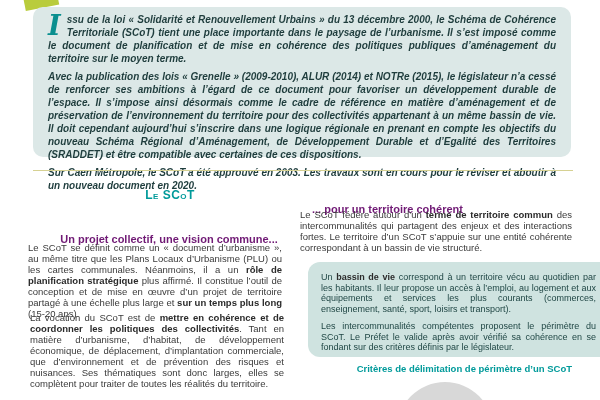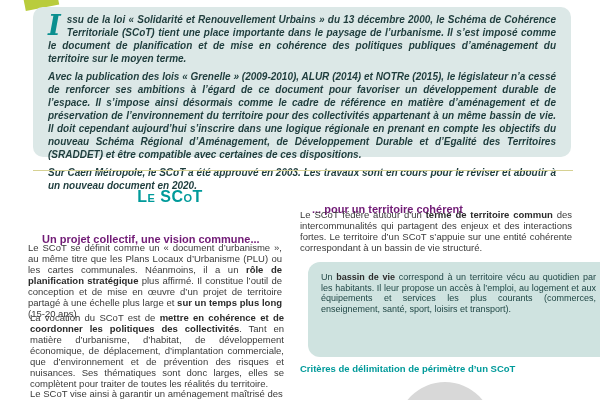--- a/index.html
+++ b/index.html
@@ -26,27 +26,27 @@
     float:left;font-family:"DejaVu Serif","Liberation Serif",serif;
     font-style:italic;font-weight:bold;color:#0a8f8f;
     font-size:27px;line-height:24px;margin:1px 6px 0 0;
   }
   .divider{
     position:absolute;left:33px;top:170px;width:540px;height:0;
     border:none;border-top:1.6px solid #d6d192;margin:0;
   }
   .doc-title{
     position:absolute;left:30px;top:188px;width:280px;margin:0;
-    text-align:center;font-size:16px;font-weight:bold;color:#009a9a;
+    text-align:center;font-size:12px;font-weight:bold;color:#009a9a;
     font-variant:small-caps;letter-spacing:.5px;
   }
   .green-head{
     position:absolute;margin:12px;font-size:11px;font-weight:bold;color:#701a75;
   }
-  .gh-left{left:30px;top:221px;width:254px;}
+  .gh-left{left:30px;top:221px;width:254px;text-align:center;}
   .gh-right{left:300px;top:191px;width:272px;}
   .body-p{
     position:absolute;margin:0;font-size:9.5px;line-height:11px;
     text-align:justify;color:#3a3a3a;
   }
   .body-p b,.box-p b{font-weight:bold;color:#2b2b2b;}
   .lp1{left:28px;top:242px;width:254px;}
   .lp2{left:30px;top:312px;width:254px;}
   .lp3{left:30px;top:388px;width:254px;}
   .rp1{left:300px;top:209px;width:272px;}
@@ -54,21 +54,21 @@
     position:absolute;left:308px;top:262px;width:308px;height:95px;
     background:#cfe3e0;border-radius:12px;box-sizing:border-box;
     padding:10px 20px 0 13px;
   }
   .box-p{
     margin:0 0 6px 0;font-size:9px;line-height:10.7px;
     text-align:justify;color:#1f4644;
   }
   .caption{
     position:absolute;left:300px;top:363px;width:272px;
-    text-align:left;font-size:9.5px;font-weight:bold;color:#009a9a;
+    text-align:right;font-size:9.5px;font-weight:bold;color:#009a9a;
   }
   .figure-circle{
     position:absolute;left:397px;top:382px;width:96px;height:96px;
     border-radius:50%;background:#d8d8d8;
   }
 </style>
 </head>
 <body>
 
 <div class="page">
@@ -83,25 +83,25 @@
     <p class="intro-p">Sur Caen Métropole, le SCoT a été approuvé en 2003. Les travaux sont en cours pour le réviser et aboutir à un nouveau document en 2020.</p>
   </section>
 
   <hr class="divider">
 
   <h1 class="doc-title">Le SCoT</h1>
 
   <h2 class="green-head gh-left">Un projet collectif, une vision commune...</h2>
   <p class="body-p lp1"><span>Le SCoT se définit comme un « document d’urbanisme », au même titre que les Plans Locaux d’Urbanisme (PLU) ou les cartes communales. Néanmoins, il a un </span><b>rôle de planification stratégique</b><span> plus affirmé. Il constitue l’outil de conception et de mise en œuvre d’un projet de territoire partagé à une échelle plus large et </span><b>sur un temps plus long</b><span> (15-20 ans).</span></p>
   <p class="body-p lp2"><span>La vocation du SCoT est de </span><b>mettre en cohérence et de coordonner les politiques des collectivités</b><span>. Tant en matière d’urbanisme, d’habitat, de développement économique, de déplacement, d’implantation commerciale, que d’environnement et de prévention des risques et nuisances. Ses thématiques sont donc larges, elles se complètent pour traiter de toutes les réalités du territoire.</span></p>
-  <p class="body-p lp3"><span>Le SCoT vise ainsi à garantir un aménagement maîtrisé des</span></p>
 
   <h2 class="green-head gh-right">... pour un territoire cohérent</h2>
   <p class="body-p rp1"><span>Le SCoT fédère autour d’un </span><b>terme de territoire commun</b><span> des intercommunalités qui partagent des enjeux et des interactions fortes. Le territoire d’un SCoT s’appuie sur une entité cohérente correspondant à un bassin de vie structuré.</span></p>
 
   <div class="info-box">
     <p class="box-p"><span>Un </span><b>bassin de vie</b><span> correspond à un territoire vécu au quotidien par les habitants. Il leur propose un accès à l’emploi, au logement et aux équipements et services les plus courants (commerces, enseignement, santé, sport, loisirs et transport).</span></p>
+    <p class="box-p"><span>Les intercommunalités compétentes proposent le périmètre du SCoT. Le Préfet le valide après avoir vérifié sa cohérence en se fondant sur des critères définis par le législateur.</span></p>
   </div>
 
   <div class="caption">Critères de délimitation de périmètre d’un SCoT</div>
   <div class="figure-circle"></div>
 
 </div>
 
 </body></html>

